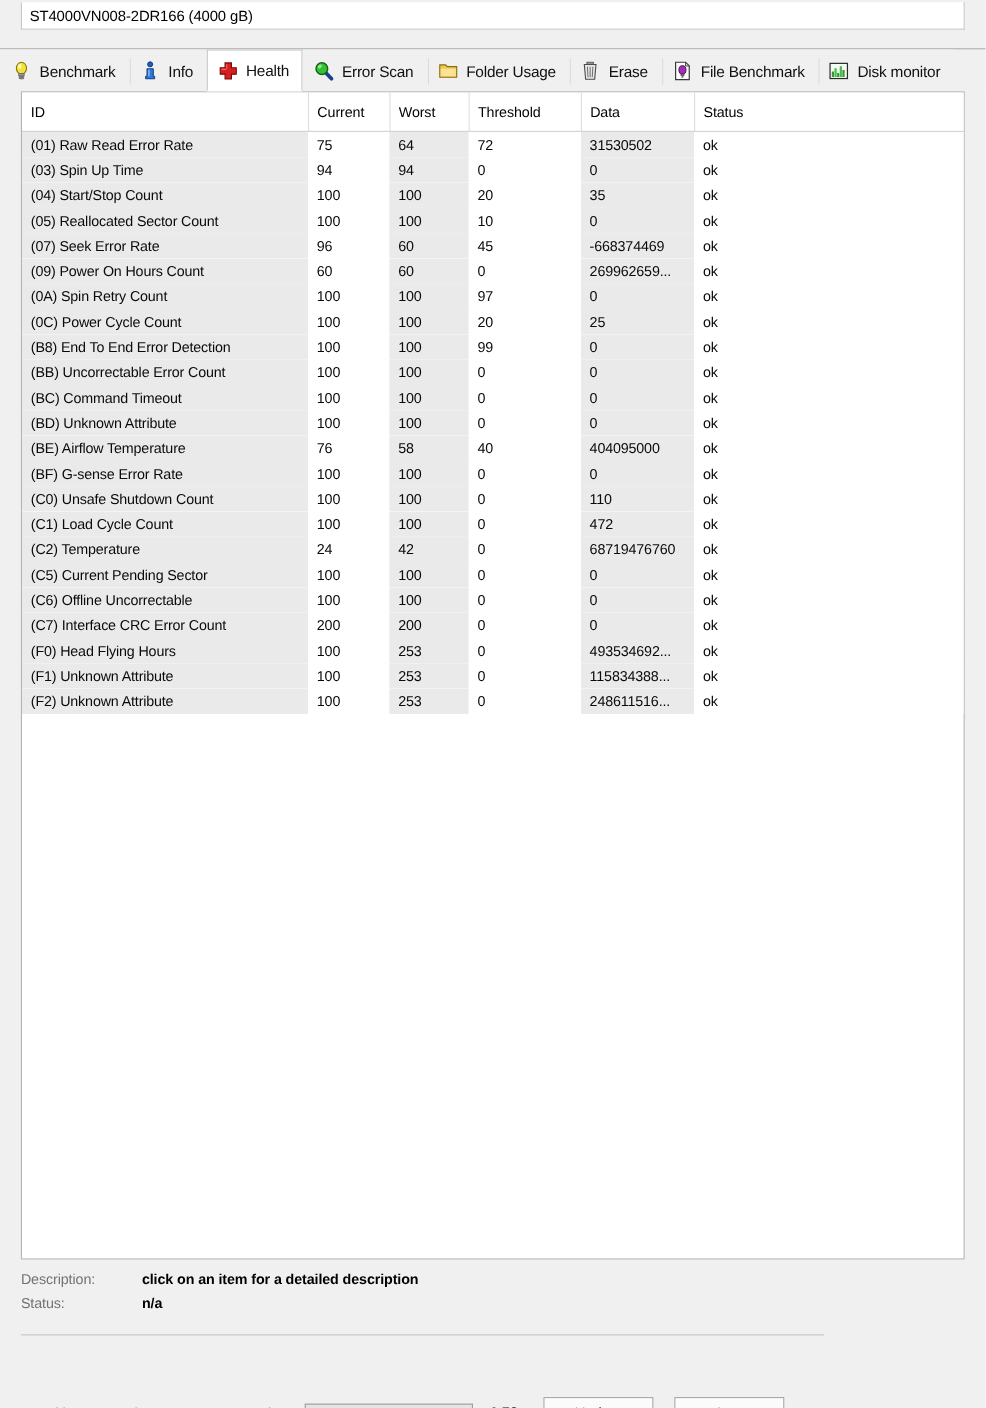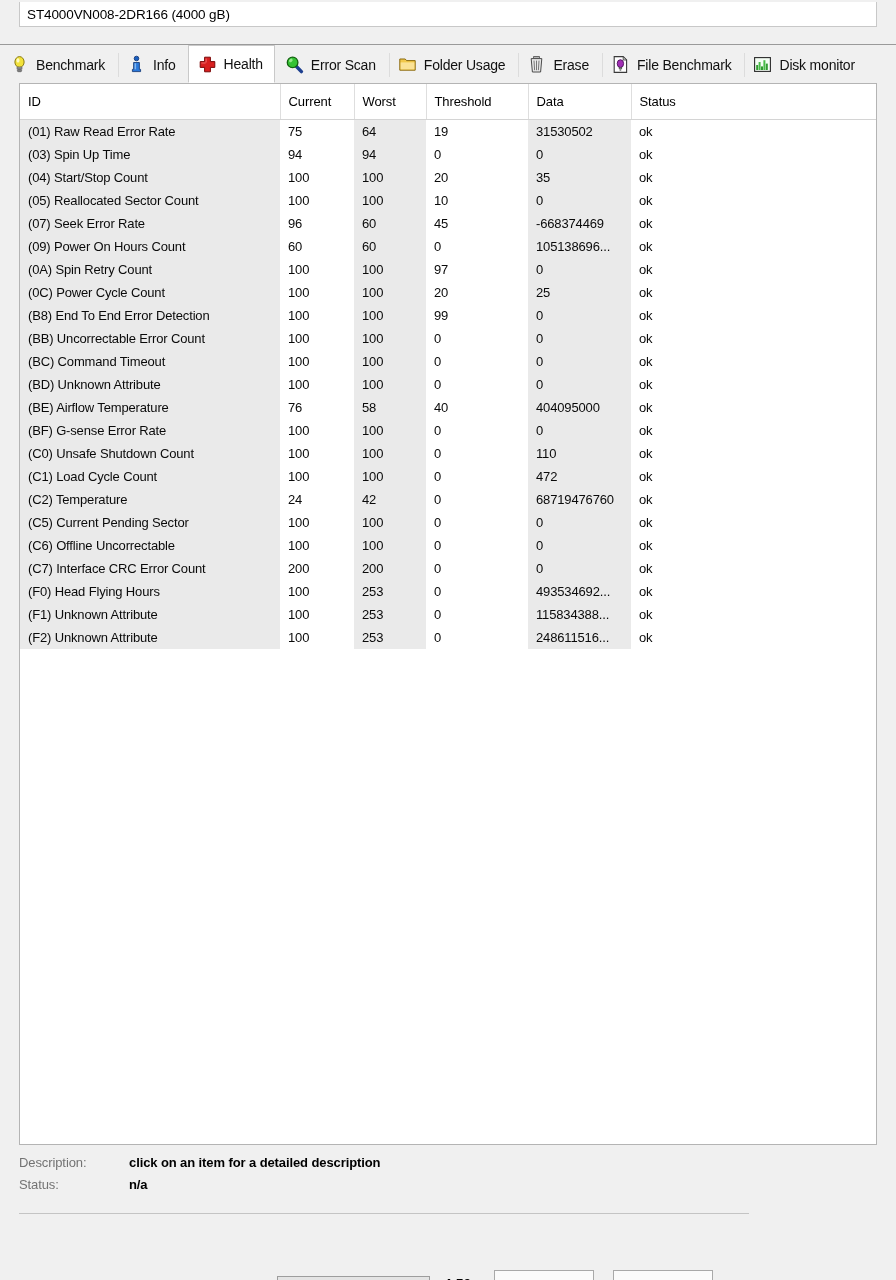--- a/index.html
+++ b/index.html
@@ -371,21 +371,21 @@
         <th class="plain">Threshold</th>
         <th class="shaded">Data</th>
         <th class="plain">Status</th>
       </tr>
     </thead>
     <tbody id="smart-tbody">
         <tr>
           <td class="shaded">(01) Raw Read Error Rate</td>
           <td class="plain">75</td>
           <td class="shaded">64</td>
-          <td class="plain">19</td>
+          <td class="plain">72</td>
           <td class="shaded">31530502</td>
           <td class="plain">ok</td>
         </tr>
         <tr>
           <td class="shaded">(03) Spin Up Time</td>
           <td class="plain">94</td>
           <td class="shaded">94</td>
           <td class="plain">0</td>
           <td class="shaded">0</td>
           <td class="plain">ok</td>
@@ -412,21 +412,21 @@
           <td class="shaded">60</td>
           <td class="plain">45</td>
           <td class="shaded">-668374469</td>
           <td class="plain">ok</td>
         </tr>
         <tr>
           <td class="shaded">(09) Power On Hours Count</td>
           <td class="plain">60</td>
           <td class="shaded">60</td>
           <td class="plain">0</td>
-          <td class="shaded">105138696...</td>
+          <td class="shaded">269962659...</td>
           <td class="plain">ok</td>
         </tr>
         <tr>
           <td class="shaded">(0A) Spin Retry Count</td>
           <td class="plain">100</td>
           <td class="shaded">100</td>
           <td class="plain">97</td>
           <td class="shaded">0</td>
           <td class="plain">ok</td>
         </tr>

